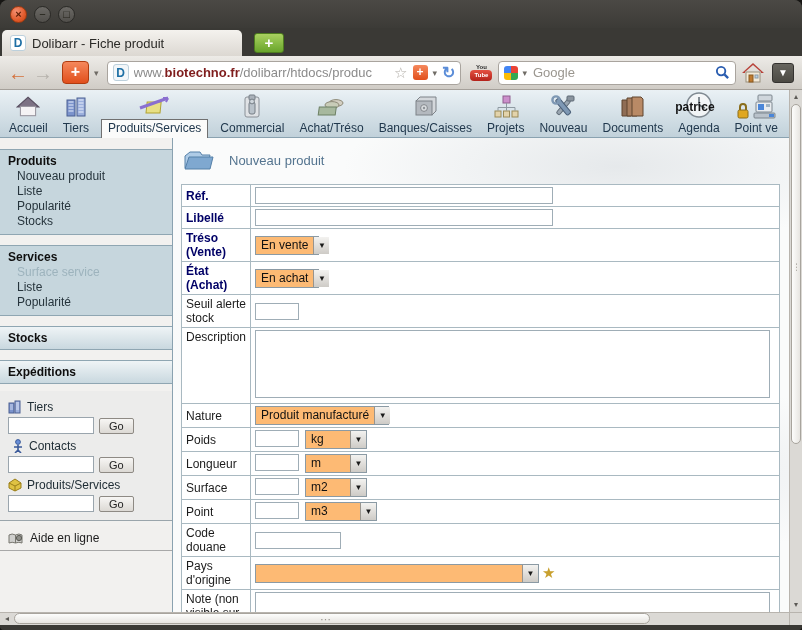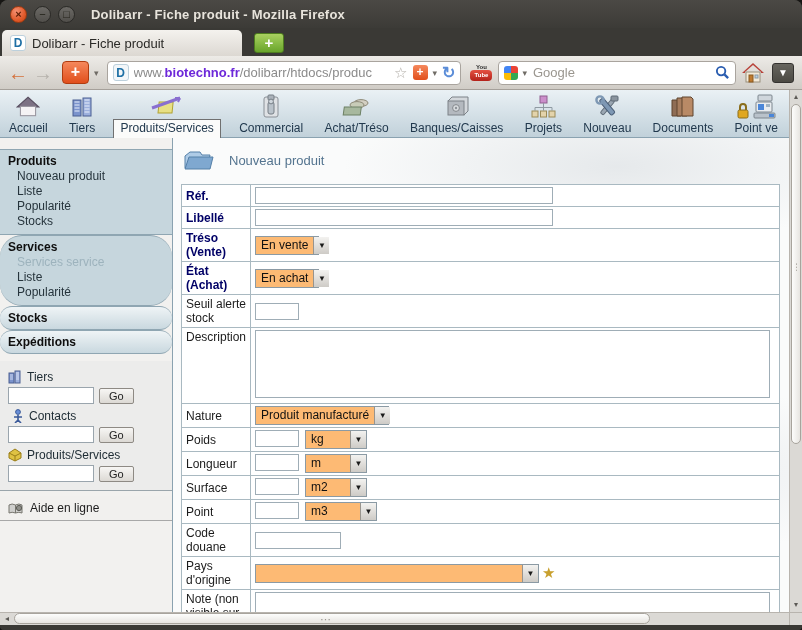--- a/index.html
+++ b/index.html
@@ -25,21 +25,21 @@
   .navbar{height:34px;background:linear-gradient(#edebe7,#d0ccc6);border-bottom:1px solid #a5a09a;display:flex;align-items:center;padding:0 8px;gap:5px;}
   .nav-arrow{font-size:20px;font-weight:bold;line-height:1;}
   .nav-arrow.back{color:#d4703a;}
   .nav-arrow.fwd{color:#b6b2ac;}
   .plusbtn{width:27px;height:23px;background:linear-gradient(#f5885c,#e14f1c);border:1px solid #b03c10;border-radius:4px;color:#fff;font-weight:bold;text-align:center;line-height:20px;font-size:16px;margin-left:4px;}
   .smallcaret{color:#6f6b65;font-size:9px;}
   .urlbar{flex:1;height:24px;background:#fff;border:1px solid #a9a49e;border-radius:4px;display:flex;align-items:center;padding:0 5px;gap:5px;min-width:0;margin:0 3px;}
   .urlbar .favicon{width:17px;height:17px;background:#f2f6f9;}
   .urltext{font-size:13px;white-space:nowrap;overflow:hidden;flex:1;min-width:0;}
   .u-gray{color:#8b8b8b;}
-  .u-dark{color:#6d28d9;font-weight:bold;}
+  .u-dark{color:#7f1d1d;font-weight:bold;}
   .star-outline{color:#b3afa9;font-size:15px;}
   .url-plus{width:15px;height:15px;border-radius:3px;background:linear-gradient(#f5885c,#e14f1c);color:#fff;font-size:12px;font-weight:bold;line-height:14px;text-align:center;flex:0 0 15px;}
   .refresh{color:#5b8dd8;font-size:16px;font-weight:bold;}
   .yticon{width:24px;height:18px;display:flex;flex-direction:column;align-items:center;flex:0 0 24px;}
   .yt-top{font-size:6px;font-weight:bold;color:#2b2b2b;line-height:6px;}
   .yt-box{width:22px;height:11px;background:linear-gradient(#e45142,#b3221a);border-radius:4px;color:#fff;font-size:6px;font-weight:bold;text-align:center;line-height:11px;}
   .searchbox{flex:0 0 158px;height:24px;background:#fff;border:1px solid #a9a49e;border-radius:4px;display:flex;align-items:center;padding:0 5px;gap:4px;}
   .glogo{width:14px;height:14px;flex:0 0 14px;border-radius:3px;overflow:hidden;display:grid;grid-template-columns:1fr 1fr;grid-template-rows:1fr 1fr;}
   .glogo i{display:block;}
   .g1{background:#4285f4;}.g2{background:#ea4335;}.g3{background:#fbbc05;}.g4{background:#34a853;}
@@ -67,21 +67,21 @@
   .tm-label{font-size:12px;color:#21384d;white-space:nowrap;padding:1px 3px;}
   .tm-item.selected .tm-label{background:#fbfbfa;border:1px solid #707070;border-bottom:none;padding:1px 6px 3px;margin-bottom:-2px;}
   .username{position:absolute;top:9px;left:2px;font-weight:bold;font-size:12px;color:#141414;}
   .pv-icons{display:flex;align-items:flex-end;gap:1px;}
 
   
   .main{flex:1;display:flex;overflow:hidden;}
   .sidebar{width:173px;flex:0 0 173px;background:#f2f1ef;border-right:1px solid #8aa2b0;font-size:12px;overflow:hidden;}
   .block{background:#c6d6dd;border-top:1px solid #8fa6b2;border-bottom:1px solid #8fa6b2;padding:2px 0 5px;}
   .block.first{margin-top:11px;}
-  .block+.block, .block-collapsed{margin-top:0;border-radius:22px;}
+  .block+.block, .block-collapsed{margin-top:10px;}
   .block-title{font-weight:bold;color:#0e0e0e;padding:2px 8px 1px;}
   .block-item{padding:0 8px 1px 17px;color:#26343c;line-height:14px;cursor:default;}
   .block-item.disabled{color:#9db3bd;}
   .block-collapsed{background:linear-gradient(#eff4f6,#c9d8df);border-top:1px solid #8fa6b2;border-bottom:1px solid #8fa6b2;font-weight:bold;color:#0e0e0e;padding:4px 8px;}
   .searcharea{background:#ececeb;border-bottom:1px solid #9aa5ab;padding:4px 8px 8px;margin-top:7px;}
   .sg-label{display:flex;align-items:center;gap:5px;margin:5px 0 3px;color:#1d2b33;}
   .sg-row{display:flex;gap:5px;align-items:center;}
   .sg-input{width:86px;height:17px;border:1px solid #9aa5ad;background:#fff;font-size:11px;padding:0 2px;font-family:"Liberation Sans",sans-serif;}
   .gobtn{background:linear-gradient(#f7f6f4,#dcd9d4);border:1px solid #8e8a84;border-radius:2px;font-size:11px;padding:1px 9px;color:#222;font-family:"Liberation Sans",sans-serif;}
   .helprow{background:#f1f0ee;border-bottom:1px solid #a8a8a8;padding:5px 8px;display:flex;gap:7px;align-items:center;margin-top:5px;color:#1d1d1d;}
@@ -127,21 +127,20 @@
 <body>
 
 <div class="window">
 
   <div class="titlebar">
     <div class="winbtns">
       <div class="winbtn close">×</div>
       <div class="winbtn min">−</div>
       <div class="winbtn max">□</div>
     </div>
-    <div class="title-text">Dolibarr - Fiche produit - Mozilla Firefox</div>
   </div>
 
   <div class="tabstrip">
     <div class="tab">
       <div class="favicon">D</div>
       <div class="tab-title">Dolibarr - Fiche produit</div>
     </div>
     <div class="newtab">+</div>
   </div>
 
@@ -291,20 +290,30 @@
           <span class="tm-icon">
               <svg width="28" height="26" viewBox="0 0 28 26">
                 <path d="M3 6 h7 l2 2 v14 h-9 z" fill="#8f6d55" stroke="#5f452f"></path>
                 <path d="M8 4 h8 l2 2 v16 h-10 z" fill="#a87e5f" stroke="#5f452f"></path>
                 <path d="M13 3 h9 l2 2 v17 h-11 z" fill="#b98a66" stroke="#5f452f"></path>
               </svg>
             </span>
           <span class="tm-label">Documents</span>
         </div>
 
+        <div class="tm-item">
+          <span class="tm-icon">
+              <svg width="34" height="30" viewBox="0 0 34 30">
+                <circle cx="17" cy="15" r="12" fill="rgba(250,250,250,0.75)" stroke="#808a92" stroke-width="1.6"></circle>
+                <path d="M17 7v8 l6 3" stroke="#6a747c" stroke-width="1.6" fill="none"></path>
+              </svg>
+            </span>
+          <span class="username">patrice</span>
+          <span class="tm-label">Agenda</span>
+        </div>
 
         <div class="tm-item">
           <span class="tm-icon pv-icons">
             <svg width="14" height="18" viewBox="0 0 14 18">
                 <path d="M4 8 V5 a3 3 0 0 1 6 0 V8" fill="none" stroke="#8a6d1a" stroke-width="2"></path>
                 <rect x="2" y="8" width="10" height="8" rx="1.5" fill="#e0a71f" stroke="#8a6d1a"></rect>
               </svg>
             <svg width="26" height="26" viewBox="0 0 26 26">
                 <rect x="7" y="1" width="14" height="6" rx="1" fill="#cfd6dc" stroke="#7d868e"></rect>
                 <rect x="5" y="8" width="16" height="10" rx="1" fill="#e8ecef" stroke="#7d868e"></rect>
@@ -324,21 +333,21 @@
           <div class="block first">
             <div class="block-title">Produits</div>
             <div class="block-item">Nouveau produit</div>
             <div class="block-item">Liste</div>
             <div class="block-item">Popularité</div>
             <div class="block-item">Stocks</div>
           </div>
 
           <div class="block">
             <div class="block-title">Services</div>
-            <div class="block-item disabled">Services service</div>
+            <div class="block-item disabled">Surface service</div>
             <div class="block-item">Liste</div>
             <div class="block-item">Popularité</div>
           </div>
 
           <div class="block-collapsed">Stocks</div>
           <div class="block-collapsed">Expéditions</div>
 
           <div class="searcharea">
             <div class="sg-label">
               <svg width="14" height="14" viewBox="0 0 14 14">

